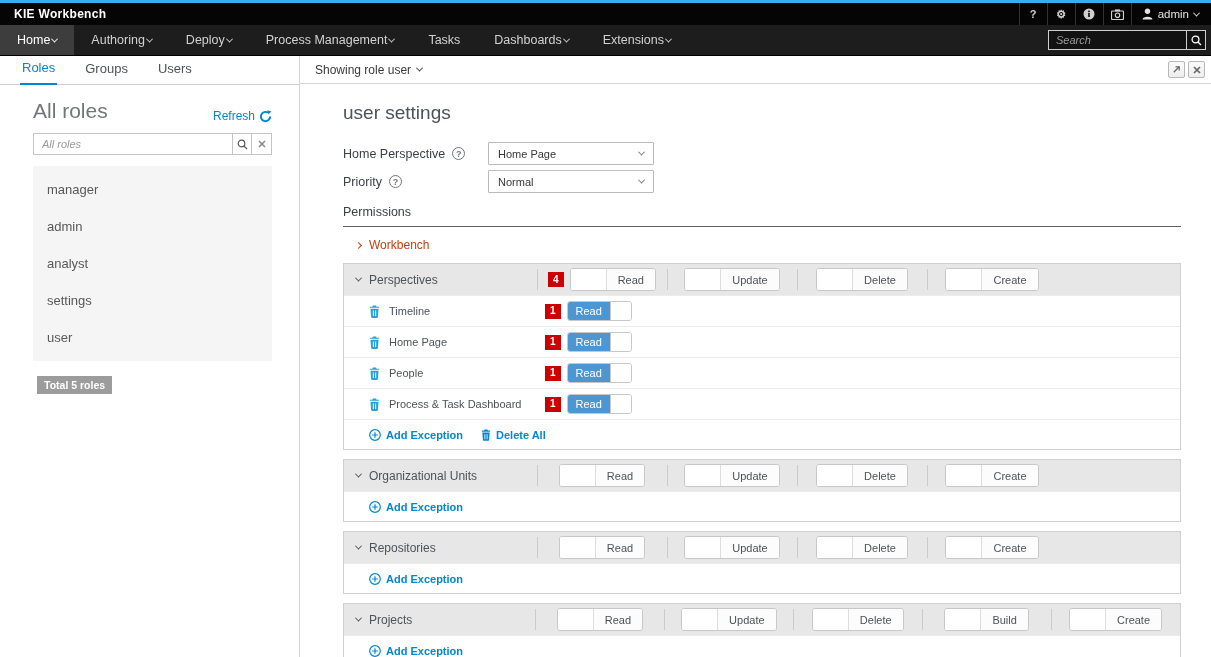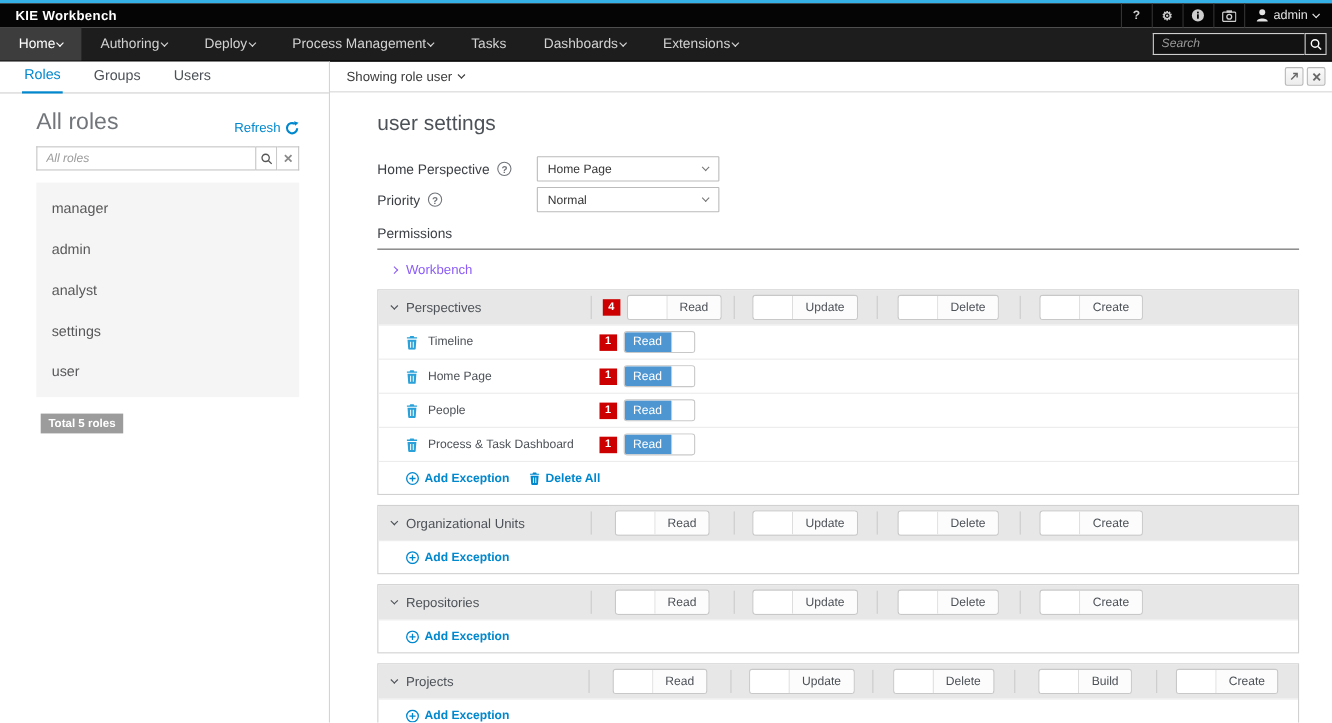--- a/index.html
+++ b/index.html
@@ -60,21 +60,21 @@
   .page-title { font-size:19px; font-weight:400; color:#4d5258; margin:2px 0 18px; }
   .inner { width:838px; }
 
   .field-row { display:flex; align-items:center; margin-bottom:5px; }
   .field-label { width:145px; font-size:12.5px; color:#3b3f44; display:flex; align-items:center; gap:7px; }
   .help-icon { width:13px; height:13px; border:1px solid #72767b; border-radius:50%; color:#72767b; font-size:9px; font-weight:bold; display:inline-flex; align-items:center; justify-content:center; cursor:pointer; }
   .dropdown { width:166px; height:23px; border:1px solid #bbb; background:#fff; display:flex; align-items:center; font-size:11px; color:#363636; padding:0 9px; cursor:pointer; border-radius:1px; }
   .dropdown .chev { margin-left:auto; color:#777; }
 
   .perm-label { font-size:12.5px; color:#3b3f44; margin-top:12px; padding-bottom:7px; border-bottom:1px solid #606060; }
-  .tree-root { display:flex; align-items:center; gap:8px; font-size:12px; color:#8b5cf6; padding:11px 0 11px 13px; cursor:pointer; }
+  .tree-root { display:flex; align-items:center; gap:8px; font-size:12px; color:#c2410c; padding:11px 0 11px 13px; cursor:pointer; }
 
   
   .sec { border:1px solid #d1d1d1; margin-bottom:9px; background:#fff; }
   .sec-header { height:31px; background:#e7e7e7; display:flex; align-items:stretch; }
   .sec-title { width:193px; display:flex; align-items:center; gap:8px; padding-left:12px; font-size:12px; color:#4d5258; cursor:pointer; }
   .hcell { width:130px; display:flex; align-items:center; justify-content:center; gap:6px; position:relative; }
   .hcell::before { content:""; position:absolute; left:0; top:5px; height:21px; width:1px; background:#cbcbcb; }
   .badge { display:inline-block; background:#c00; color:#fff; font-size:10px; font-weight:bold; padding:2.5px 5px; line-height:1; }
 
   .switch { display:inline-flex; align-items:stretch; height:23px; border:1px solid #c8c8c8; border-radius:3px; background:#fff; overflow:hidden; cursor:pointer; }

